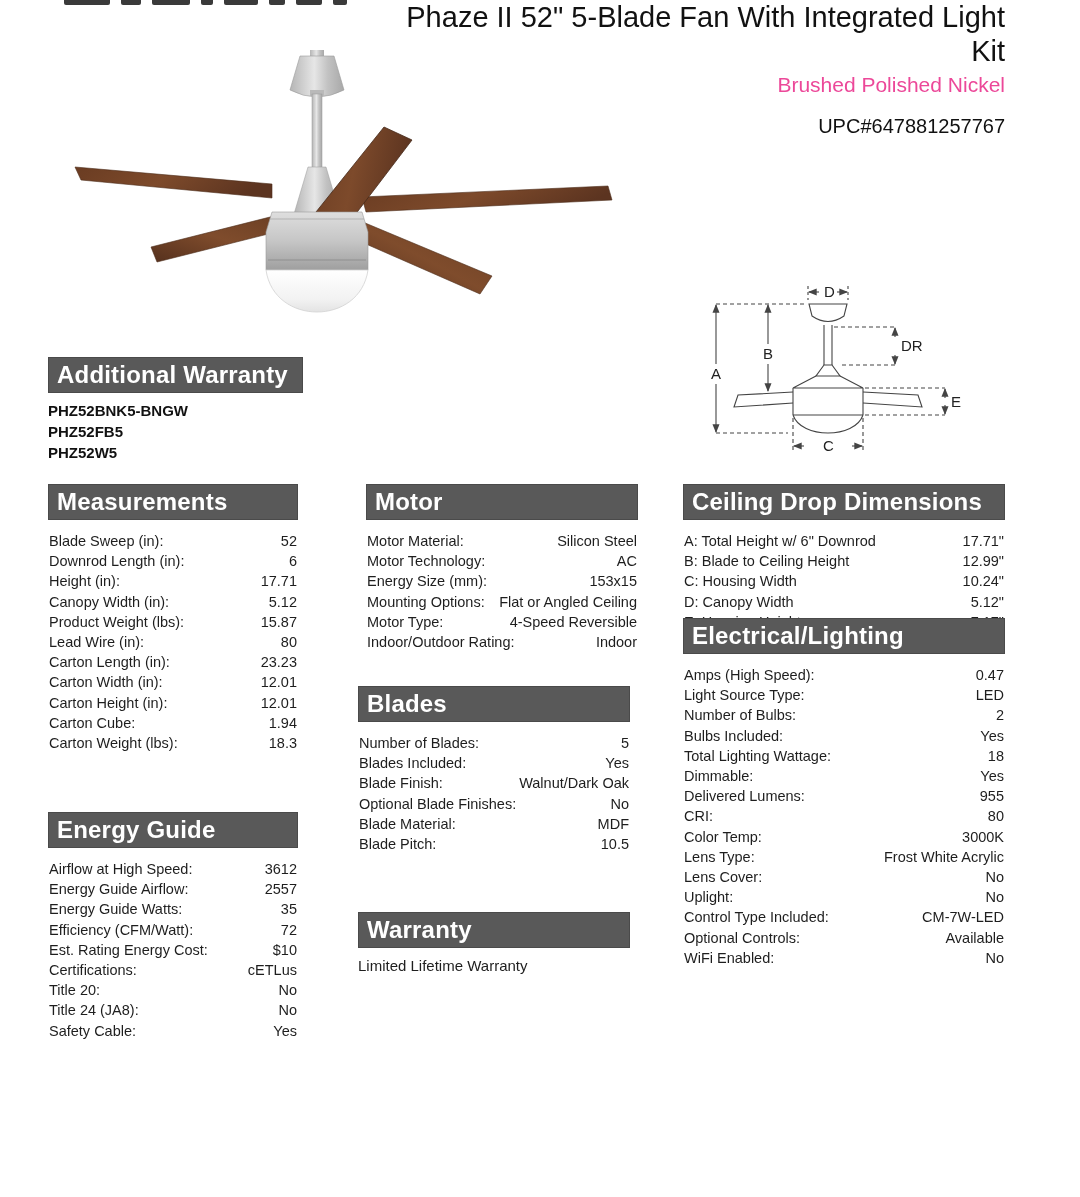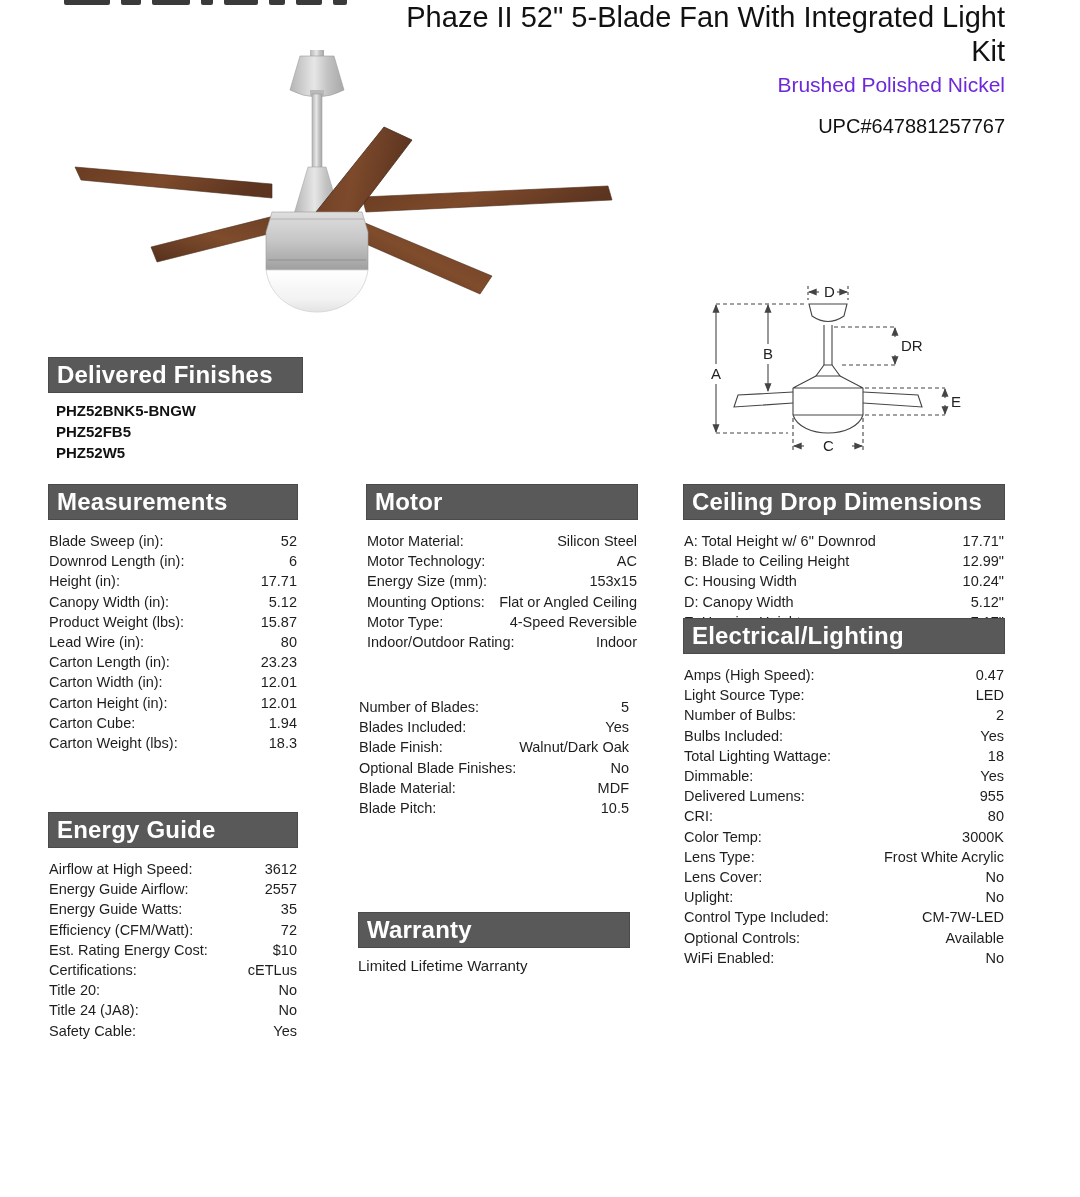--- a/index.html
+++ b/index.html
@@ -6,39 +6,39 @@
   .page{
     position:relative;width:1080px;height:1197px;background:#ffffff;
     font-family:"Liberation Sans", sans-serif;color:#1e1e1e;overflow:hidden;
   }
   
   .clipped-logo{position:absolute;left:64px;top:0;height:6px;display:flex;align-items:flex-start;gap:11px;}
   .clipped-logo span{display:inline-block;height:5px;background:#3a3a3a;border-radius:0 0 2px 2px;}
 
   .title-block{position:absolute;top:0;left:380px;right:75px;text-align:right;}
   .title-block .main{font-size:29px;line-height:34px;color:#111;}
-  .title-block .finish{font-size:21px;line-height:24px;margin-top:5px;color:#6d28d9;}
+  .title-block .finish{font-size:21px;line-height:24px;margin-top:5px;color:#ec4899;}
   .title-block .upc{font-size:20px;line-height:23px;margin-top:18px;color:#111;}
 
   .fan-art{position:absolute;left:60px;top:42px;}
   .drop-diagram{position:absolute;left:688px;top:270px;}
 
   .section{position:absolute;}
   .sec-header{
     background:#595959;border:1px solid #4a4a4a;color:#fff;font-weight:bold;
     font-size:24px;line-height:30px;padding:2px 8px;letter-spacing:.2px;
     white-space:nowrap;overflow:hidden;
   }
   .rows{padding-top:11px;}
   .row{display:flex;justify-content:space-between;align-items:baseline;
        font-size:14.5px;line-height:20.2px;padding:0 1px;}
   .row .lbl{white-space:nowrap;}
   .row .val{white-space:nowrap;text-align:right;margin-left:8px;}
 
-  .finish-list{padding-top:7px;margin-left:8px;}
+  .finish-list{padding-top:7px;}
   .finish-list .fitem{font-weight:bold;font-size:15px;line-height:21px;color:#111;}
 
   .warranty-text{font-size:15px;line-height:20px;padding-top:8px;}
 
   
   #sec-additional{left:48px;top:357px;width:255px;}
   #sec-measurements{left:48px;top:484px;width:250px;}
   #sec-energy{left:48px;top:812px;width:250px;}
   #sec-motor{left:358px;top:484px;width:272px;margin-left:8px;}
   #sec-blades{left:358px;top:686px;width:272px;}
@@ -175,21 +175,21 @@
       <text x="136" y="27">D</text>
       <text x="23" y="109">A</text>
       <text x="75" y="89">B</text>
       <text x="213" y="81">DR</text>
       <text x="263" y="137">E</text>
       <text x="135" y="181">C</text>
     </g>
   </svg>
 
   <div class="section" id="sec-additional">
-    <div class="sec-header">Delivered Finishes</div>
+    <div class="sec-header">Additional Warranty</div>
     <div class="finish-list">
 
         <div class="fitem">PHZ52BNK5-BNGW</div>
 
         <div class="fitem">PHZ52FB5</div>
 
         <div class="fitem">PHZ52W5</div>
       </div>
   </div>
 
@@ -335,20 +335,21 @@
         </div>
 
         <div class="row">
           <span class="lbl">Indoor/Outdoor Rating:</span>
           <span class="val">Indoor</span>
         </div>
       </div>
   </div>
 
   <div class="section" id="sec-blades">
+    <div class="sec-header">Blades</div>
     <div class="rows">
 
         <div class="row">
           <span class="lbl">Number of Blades:</span>
           <span class="val">5</span>
         </div>
 
         <div class="row">
           <span class="lbl">Blades Included:</span>
           <span class="val">Yes</span>

